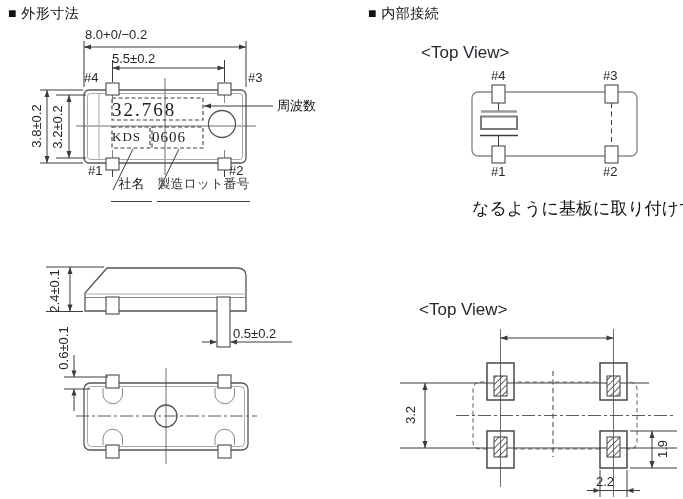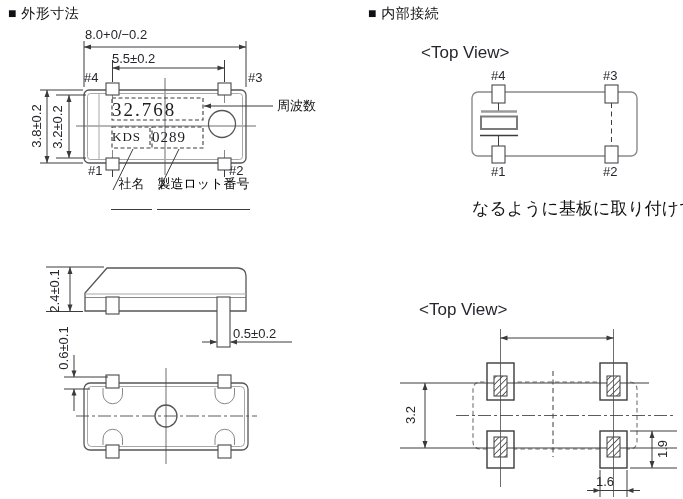--- a/index.html
+++ b/index.html
@@ -5,21 +5,21 @@
   *{margin:0;padding:0;box-sizing:border-box}
   body{background:#fff}
   .canvas{position:relative;width:683px;height:499px;background:#ffffff;overflow:hidden;
           font-family:"Liberation Sans","DejaVu Sans",sans-serif}
   svg{position:absolute;left:0;top:0}
   .t{position:absolute;font-size:13px;color:#26262e;white-space:nowrap;line-height:1.05}
   .title{font-weight:normal;font-size:14px;color:#101014;letter-spacing:.5px}
   .rot{transform:translate(-50%,-50%) rotate(-90deg)}
   .ctr{text-align:left}
   .mono{font-family:Liberation Serif, serif;color:#1d1d22}
-  .ul{border-bottom:1.3px solid #3a3a3a;padding-bottom:18px;text-align:center}
+  .ul{border-bottom:1.3px solid #3a3a3a;padding-bottom:10px;text-align:center}
   .small{font-size:17px}
   
   .s1{stroke:#57575a;stroke-width:1.3;fill:none}
   .sg{stroke:#a8a8a8;stroke-width:1;fill:none}
   .sg15{stroke:#8a8a8a;stroke-width:1.4;fill:none}
   .s08{stroke:#6a6a6a;stroke-width:.8;fill:none}
   .d{stroke:#3c3c3c;stroke-width:1;fill:none}
   .d15{stroke:#3c3c3c;stroke-width:1.5;fill:none}
   .cl0{stroke:#4a4a4a;stroke-width:.8;fill:none}
   .cldash{stroke:#4a4a4a;stroke-width:.9;fill:none;stroke-dasharray:13 3 3 3}
@@ -204,36 +204,36 @@
   <div class="t rot" style="left:37px;top:126px">3.8±0.2</div>
   <div class="t rot" style="left:58px;top:127px">3.2±0.2</div>
 
   <div class="t" style="left:84px;top:71px">#4</div>
   <div class="t" style="left:248px;top:71px">#3</div>
   <div class="t" style="left:88px;top:164px">#1</div>
   <div class="t" style="left:229px;top:164px">#2</div>
 
   <div class="t mono ctr" style="left:112px;top:100px;width:91px;font-size:19px;letter-spacing:2px">32.768</div>
   <div class="t mono ctr" style="left:112px;top:130px;width:38px;font-size:13px;letter-spacing:1px">KDS</div>
-  <div class="t mono ctr" style="left:152px;top:130px;width:51px;font-size:15px;letter-spacing:1px">0289</div>
+  <div class="t mono ctr" style="left:152px;top:130px;width:51px;font-size:15px;letter-spacing:1px">0606</div>
 
   <div class="t" style="left:277px;top:99px;color:#111">周波数</div>
   <div class="t ul" style="left:111px;top:177px;width:41px;color:#111">社名</div>
-  <div class="t ul" style="left:157px;top:177px;width:93px;color:#000000">製造ロット番号</div>
+  <div class="t ul" style="left:157px;top:177px;width:93px;color:#404040">製造ロット番号</div>
 
   <div class="t rot" style="left:55px;top:291px">2.4±0.1</div>
   <div class="t rot" style="left:64px;top:348px">0.6±0.1</div>
   <div class="t" style="left:233px;top:327px">0.5±0.2</div>
 
   <div class="t title" style="left:368px;top:6px">■ 内部接続</div>
   <div class="t small" style="left:421px;top:44px">&lt;Top View&gt;</div>
   <div class="t" style="left:491px;top:69px">#4</div>
   <div class="t" style="left:603px;top:69px">#3</div>
   <div class="t" style="left:491px;top:165px">#1</div>
   <div class="t" style="left:603px;top:165px">#2</div>
   <div class="t small" style="left:472px;top:200px;color:#111">なるように基板に取り付けてください。</div>
 
   <div class="t small" style="left:419px;top:301px">&lt;Top View&gt;</div>
   <div class="t rot" style="left:411px;top:415px">3.2</div>
   <div class="t rot" style="left:663px;top:449px">1.9</div>
-  <div class="t ctr" style="left:596px;top:475px;width:34px">1.6</div>
+  <div class="t ctr" style="left:596px;top:475px;width:34px">2.2</div>
 
 </div>
 
 </body></html>

